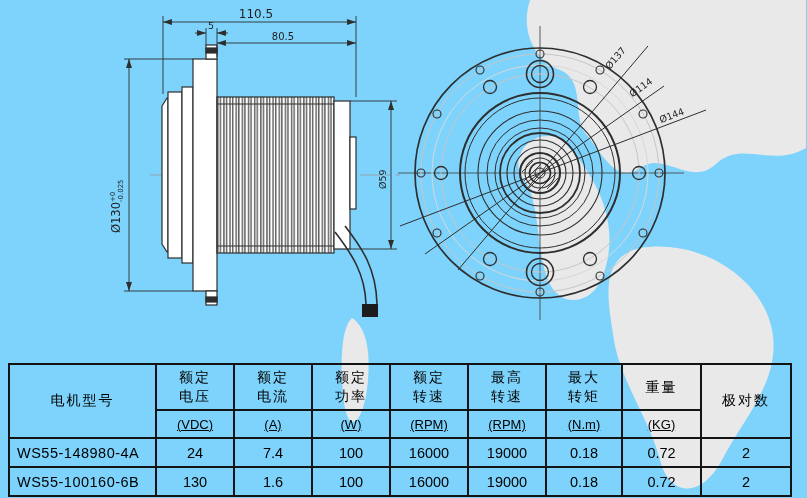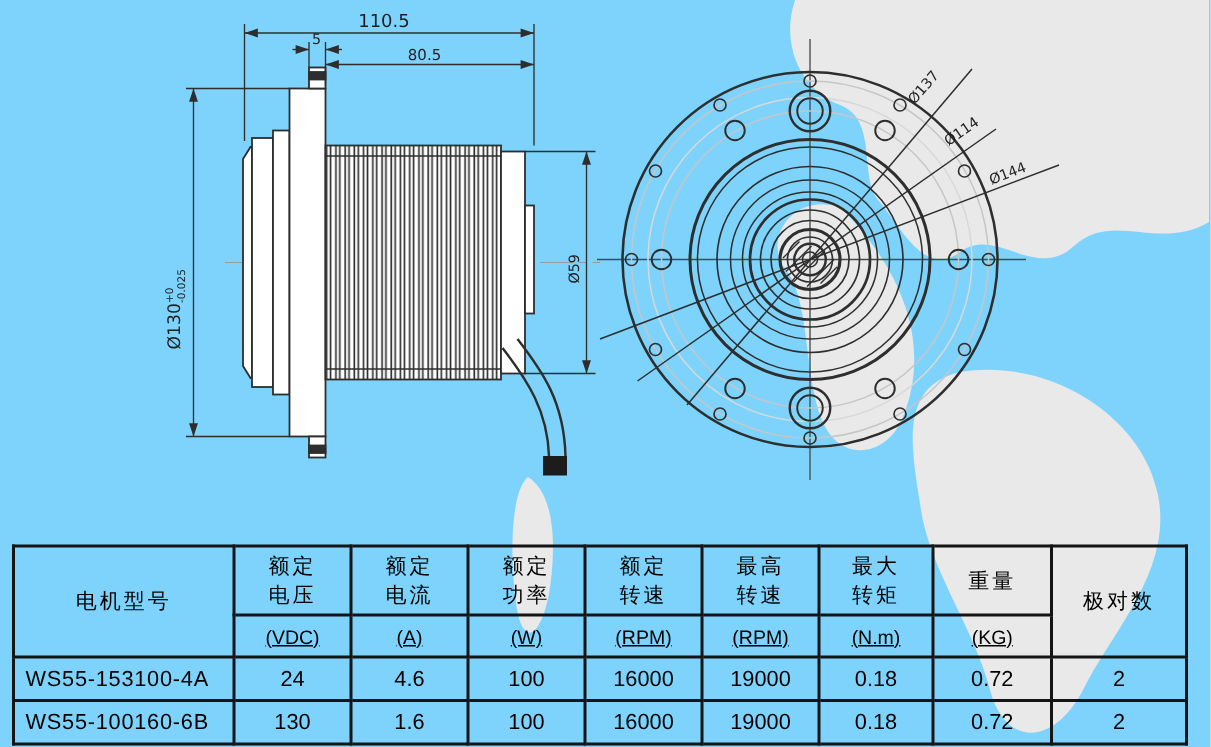--- a/index.html
+++ b/index.html
@@ -225,23 +225,23 @@
       <tr class="hrow2">
         <td>(VDC)</td>
         <td>(A)</td>
         <td>(W)</td>
         <td>(RPM)</td>
         <td>(RPM)</td>
         <td>(N.m)</td>
         <td>(KG)</td>
       </tr>
       <tr class="drow">
-        <td class="model-cell">WS55-153100-4A</td>
+        <td class="model-cell">WS55-148980-4A</td>
         <td>24</td>
-        <td>4.6</td>
+        <td>7.4</td>
         <td>100</td>
         <td>16000</td>
         <td>19000</td>
         <td>0.18</td>
         <td>0.72</td>
         <td>2</td>
       </tr>
       <tr class="drow">
         <td class="model-cell">WS55-100160-6B</td>
         <td>130</td>

